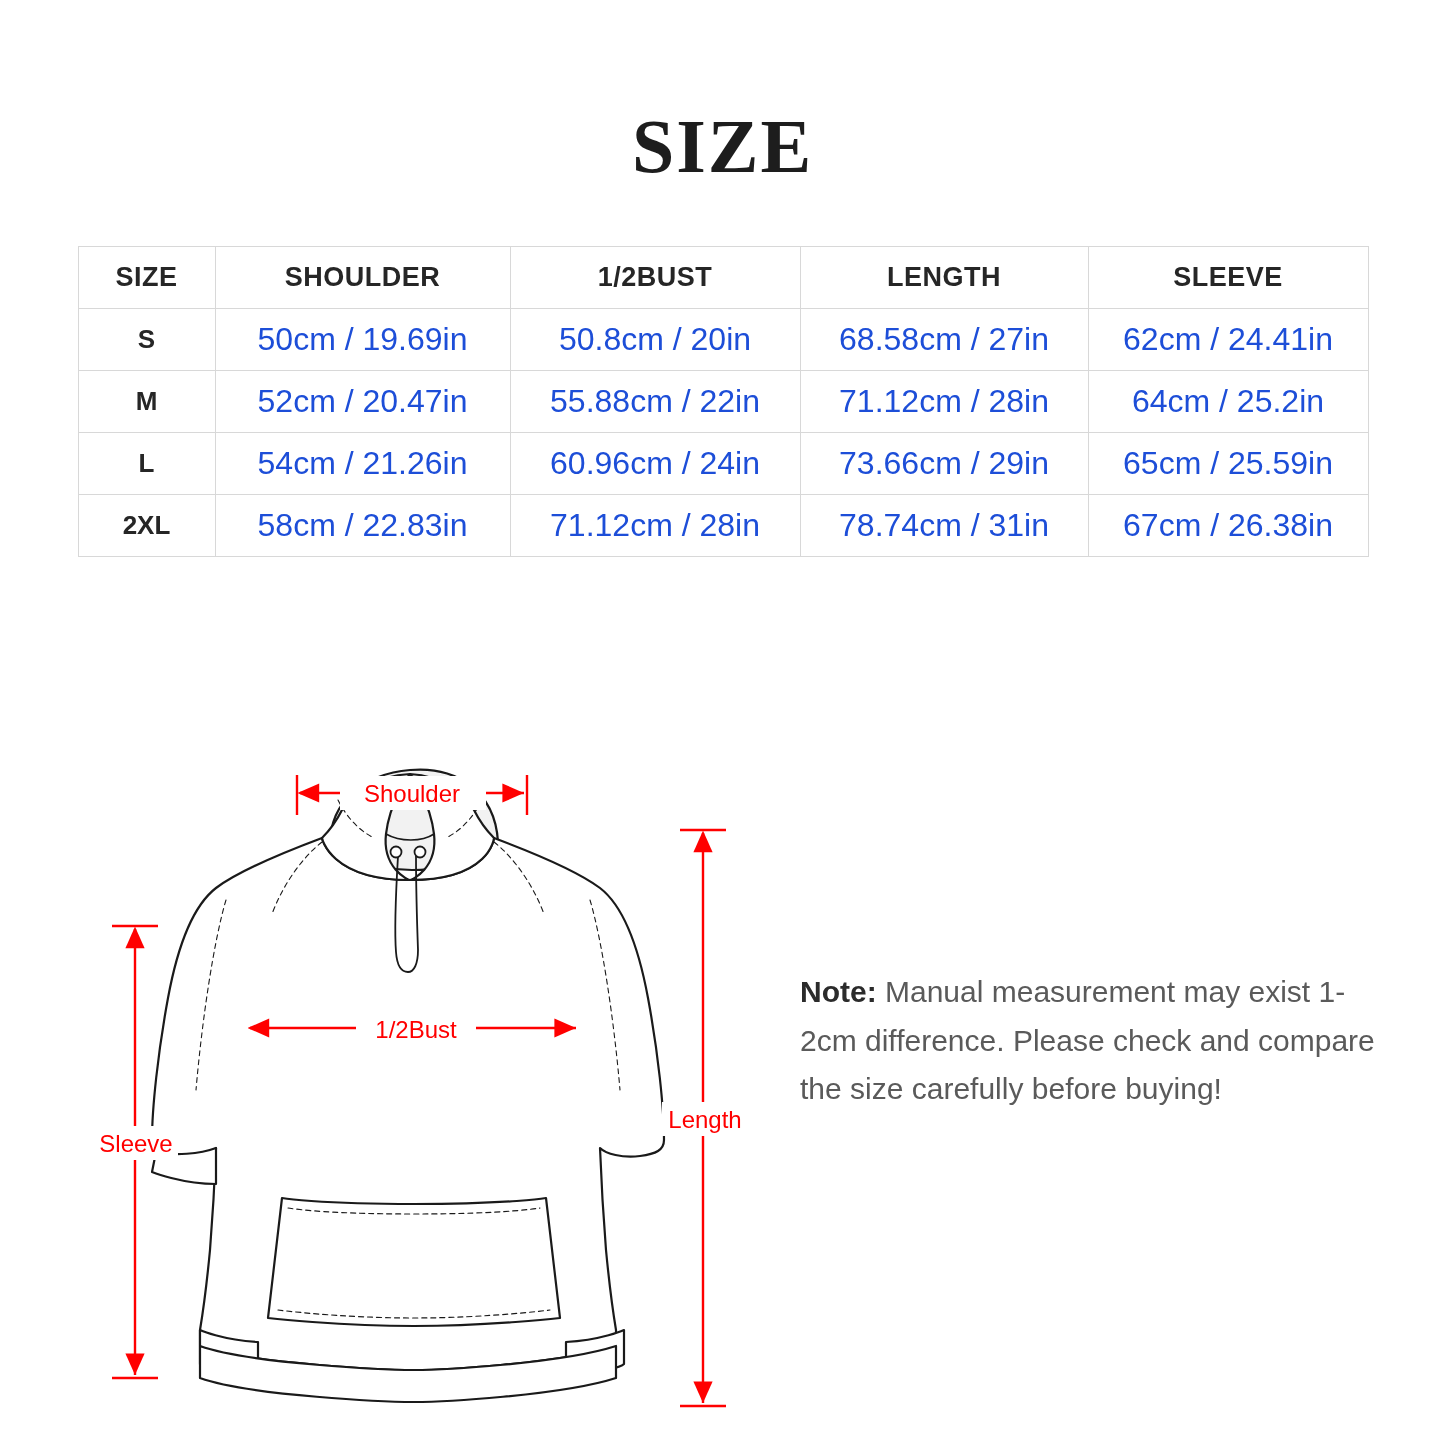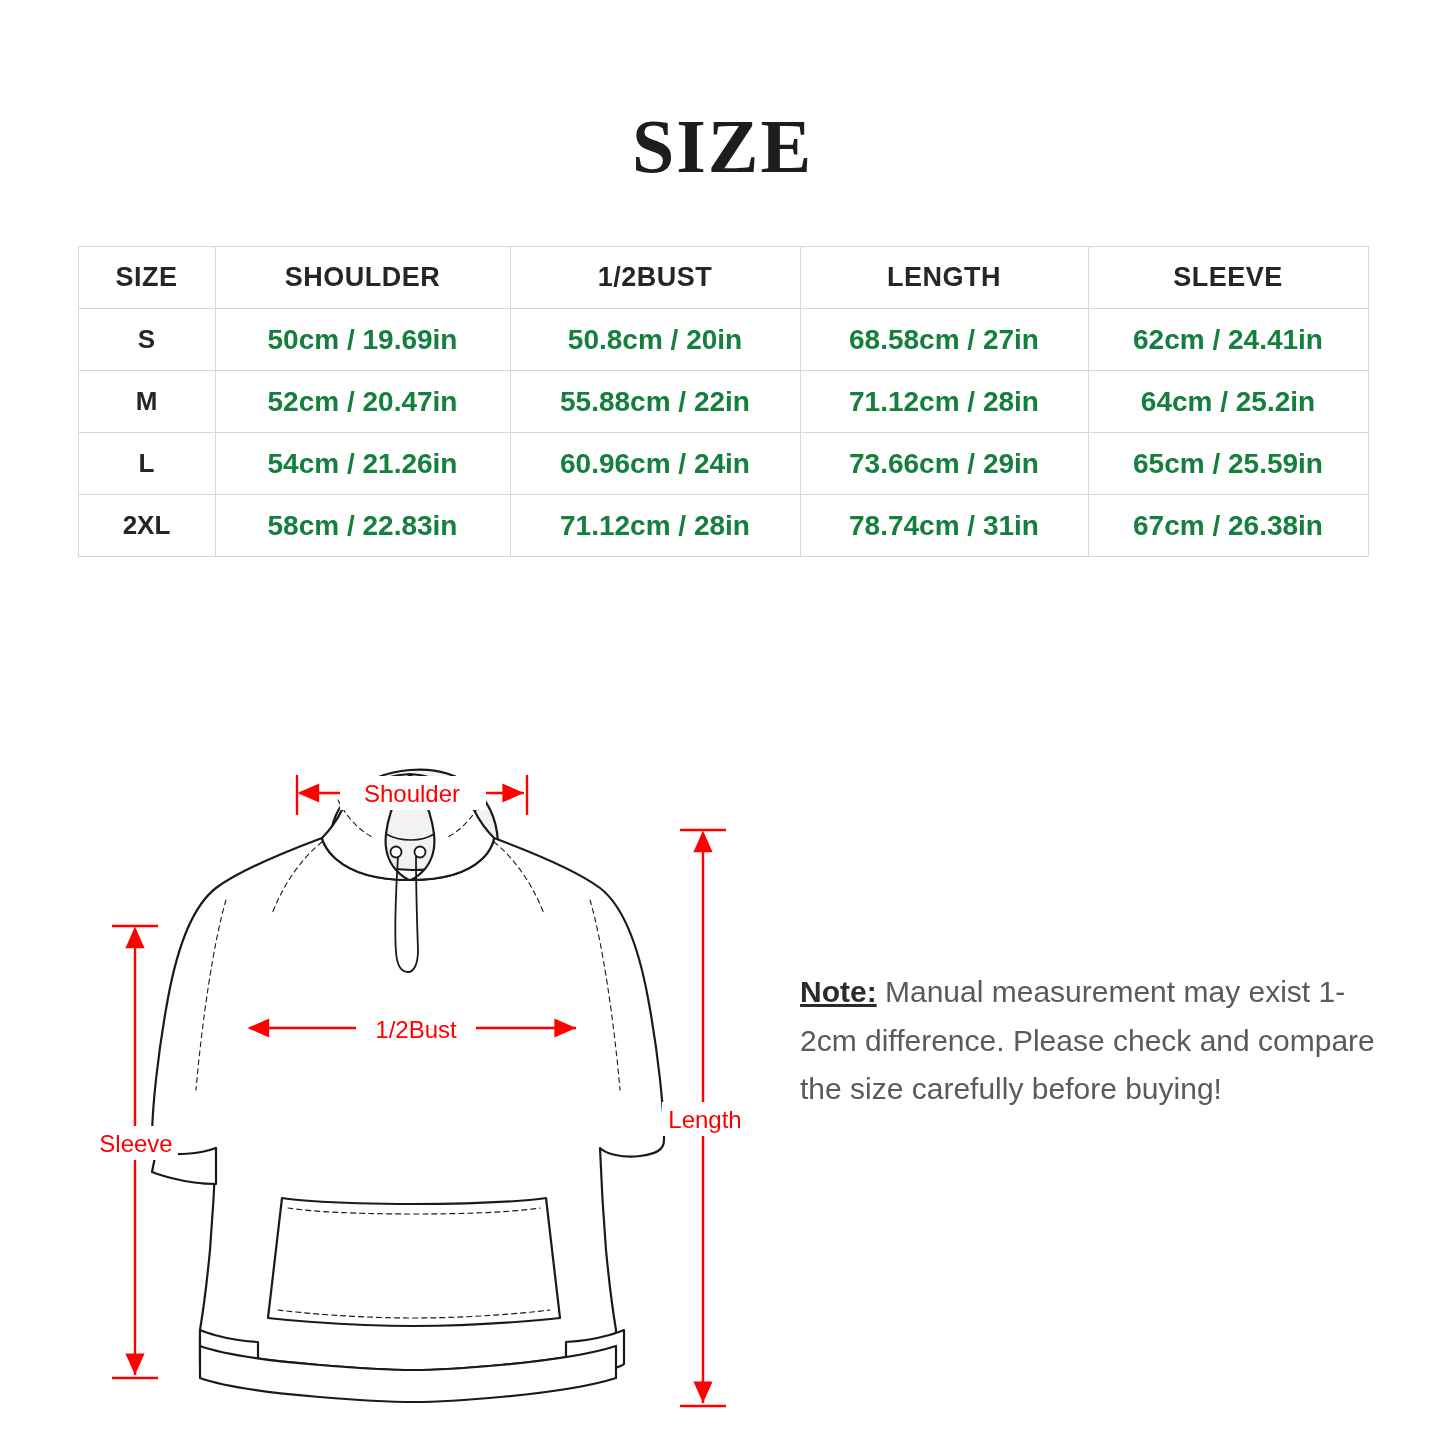--- a/index.html
+++ b/index.html
@@ -50,23 +50,23 @@
     font-weight: 700;
     color: #262626;
     letter-spacing: .5px;
   }
   table.size-table td.size-col {
     font-size: 26px;
     font-weight: 700;
     color: #262626;
   }
   table.size-table td {
-    font-size: 28px;
-    color: #15803d;
-    font-weight: 700;
+    font-size: 32px;
+    color: #1d4ed8;
+    font-weight: 400;
   }
   col.c0 { width: 137px; }
   col.c1 { width: 295px; }
   col.c2 { width: 290px; }
   col.c3 { width: 288px; }
   col.c4 { width: 280px; }
 
   
   .lower {
     position: absolute;
@@ -91,21 +91,20 @@
     left: 800px;
     top: 268px;
     width: 580px;
     font-size: 30px;
     line-height: 1.62;
     color: #5a5a5a;
   }
   .note b {
     color: #2b2b2b;
     font-weight: 700;
-    text-decoration: underline;
   }
 </style>
 </head>
 <body>
 
 <div class="title">SIZE</div>
 
 <div class="table-wrap">
   <table class="size-table">
     <colgroup>

